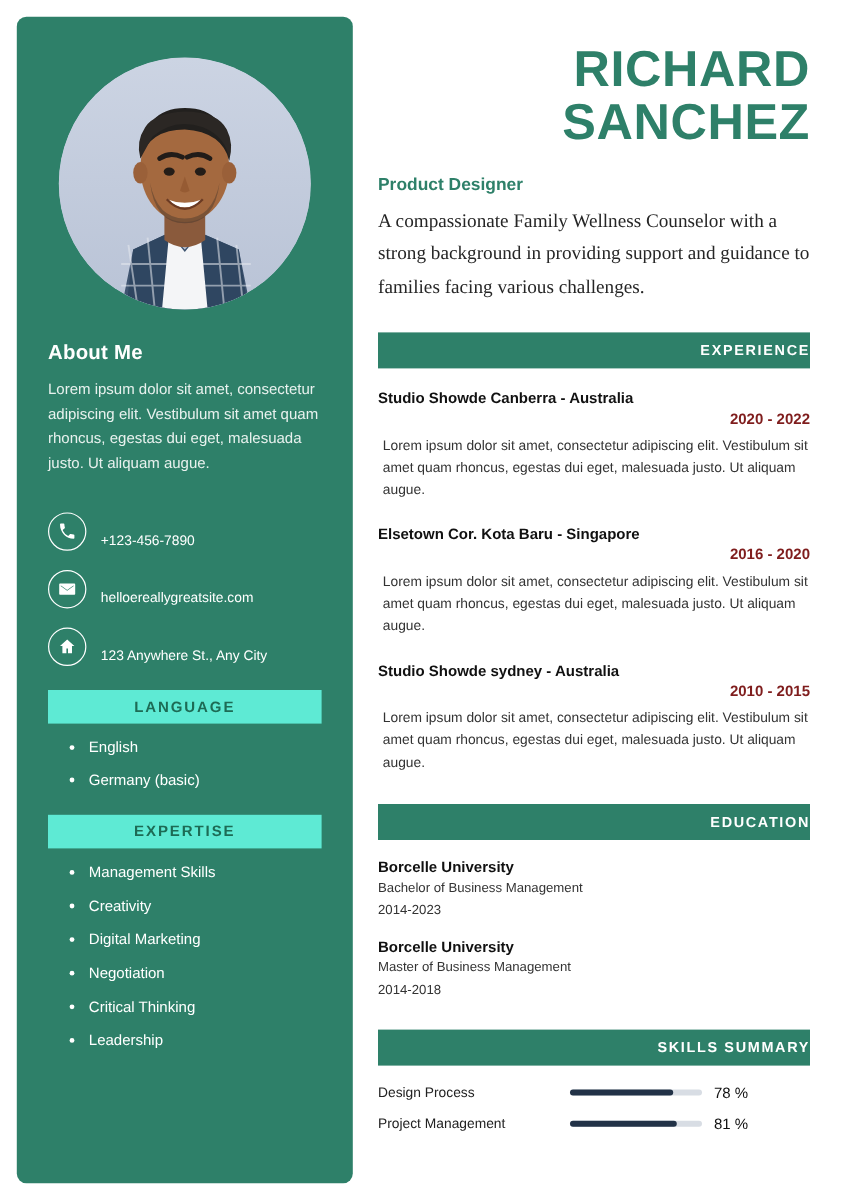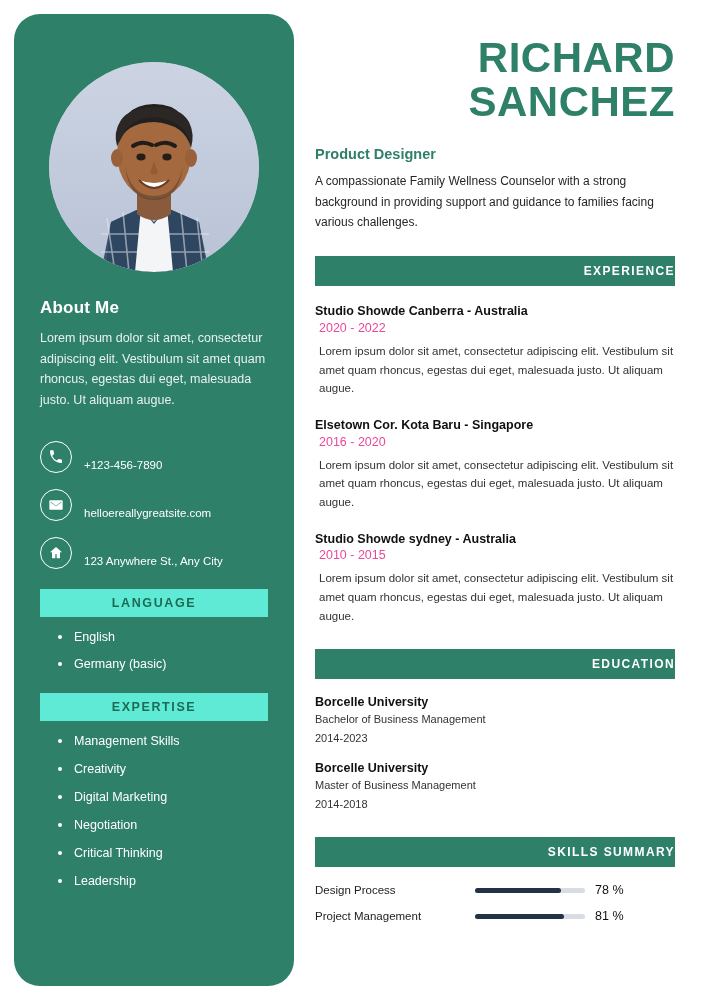--- a/index.html
+++ b/index.html
@@ -13,22 +13,22 @@
   }
 
   
   .sidebar {
     position: absolute;
     left: 14px;
     top: 14px;
     width: 280px;
     height: 972px;
     background: #2e8069;
-    border-radius: 26px;
-    padding: 40px 26px;
+    border-radius: 8px;
+    padding: 26px 26px;
   }
 
   .photo-wrap {
     width: 210px;
     height: 210px;
     border-radius: 50%;
     margin: 8px auto 0 auto;
     overflow: hidden;
     position: relative;
     background: #c6cfe0;
@@ -115,23 +115,24 @@
   }
   .name .ln { display: block; text-align: right; }
   .role {
     color: #2e8069;
     font-size: 14.5px;
     font-weight: bold;
     margin-top: 22px;
   }
   .summary {
     color: #262626;
-    font-size: 12px;
+    font-size: 16px;
     line-height: 1.7;
     margin-top: 9px;
+    font-family: Liberation Serif, serif;
   }
 
   .band {
     background: #2e8069;
     color: #ffffff;
     font-size: 12px;
     font-weight: bold;
     letter-spacing: 1.4px;
     text-align: right;
     padding: 8px 0;
@@ -140,24 +141,25 @@
   }
 
   .job { margin-bottom: 18px; }
   .job-title {
     color: #111111;
     font-size: 12.5px;
     font-weight: bold;
     line-height: 1.5;
   }
   .job-dates {
-    color: #ec4899;
-    font-size: 12.5px;
-    font-weight: normal;
+    color: #7f1d1d;
+    font-size: 12.5px;
+    font-weight: bold;
     margin-left: 4px;
+    text-align: right;
   }
   .job-desc {
     color: #333333;
     font-size: 11.5px;
     line-height: 1.62;
     margin-top: 7px;
     margin-left: 4px;
   }
 
   .edu { margin-bottom: 14px; }

